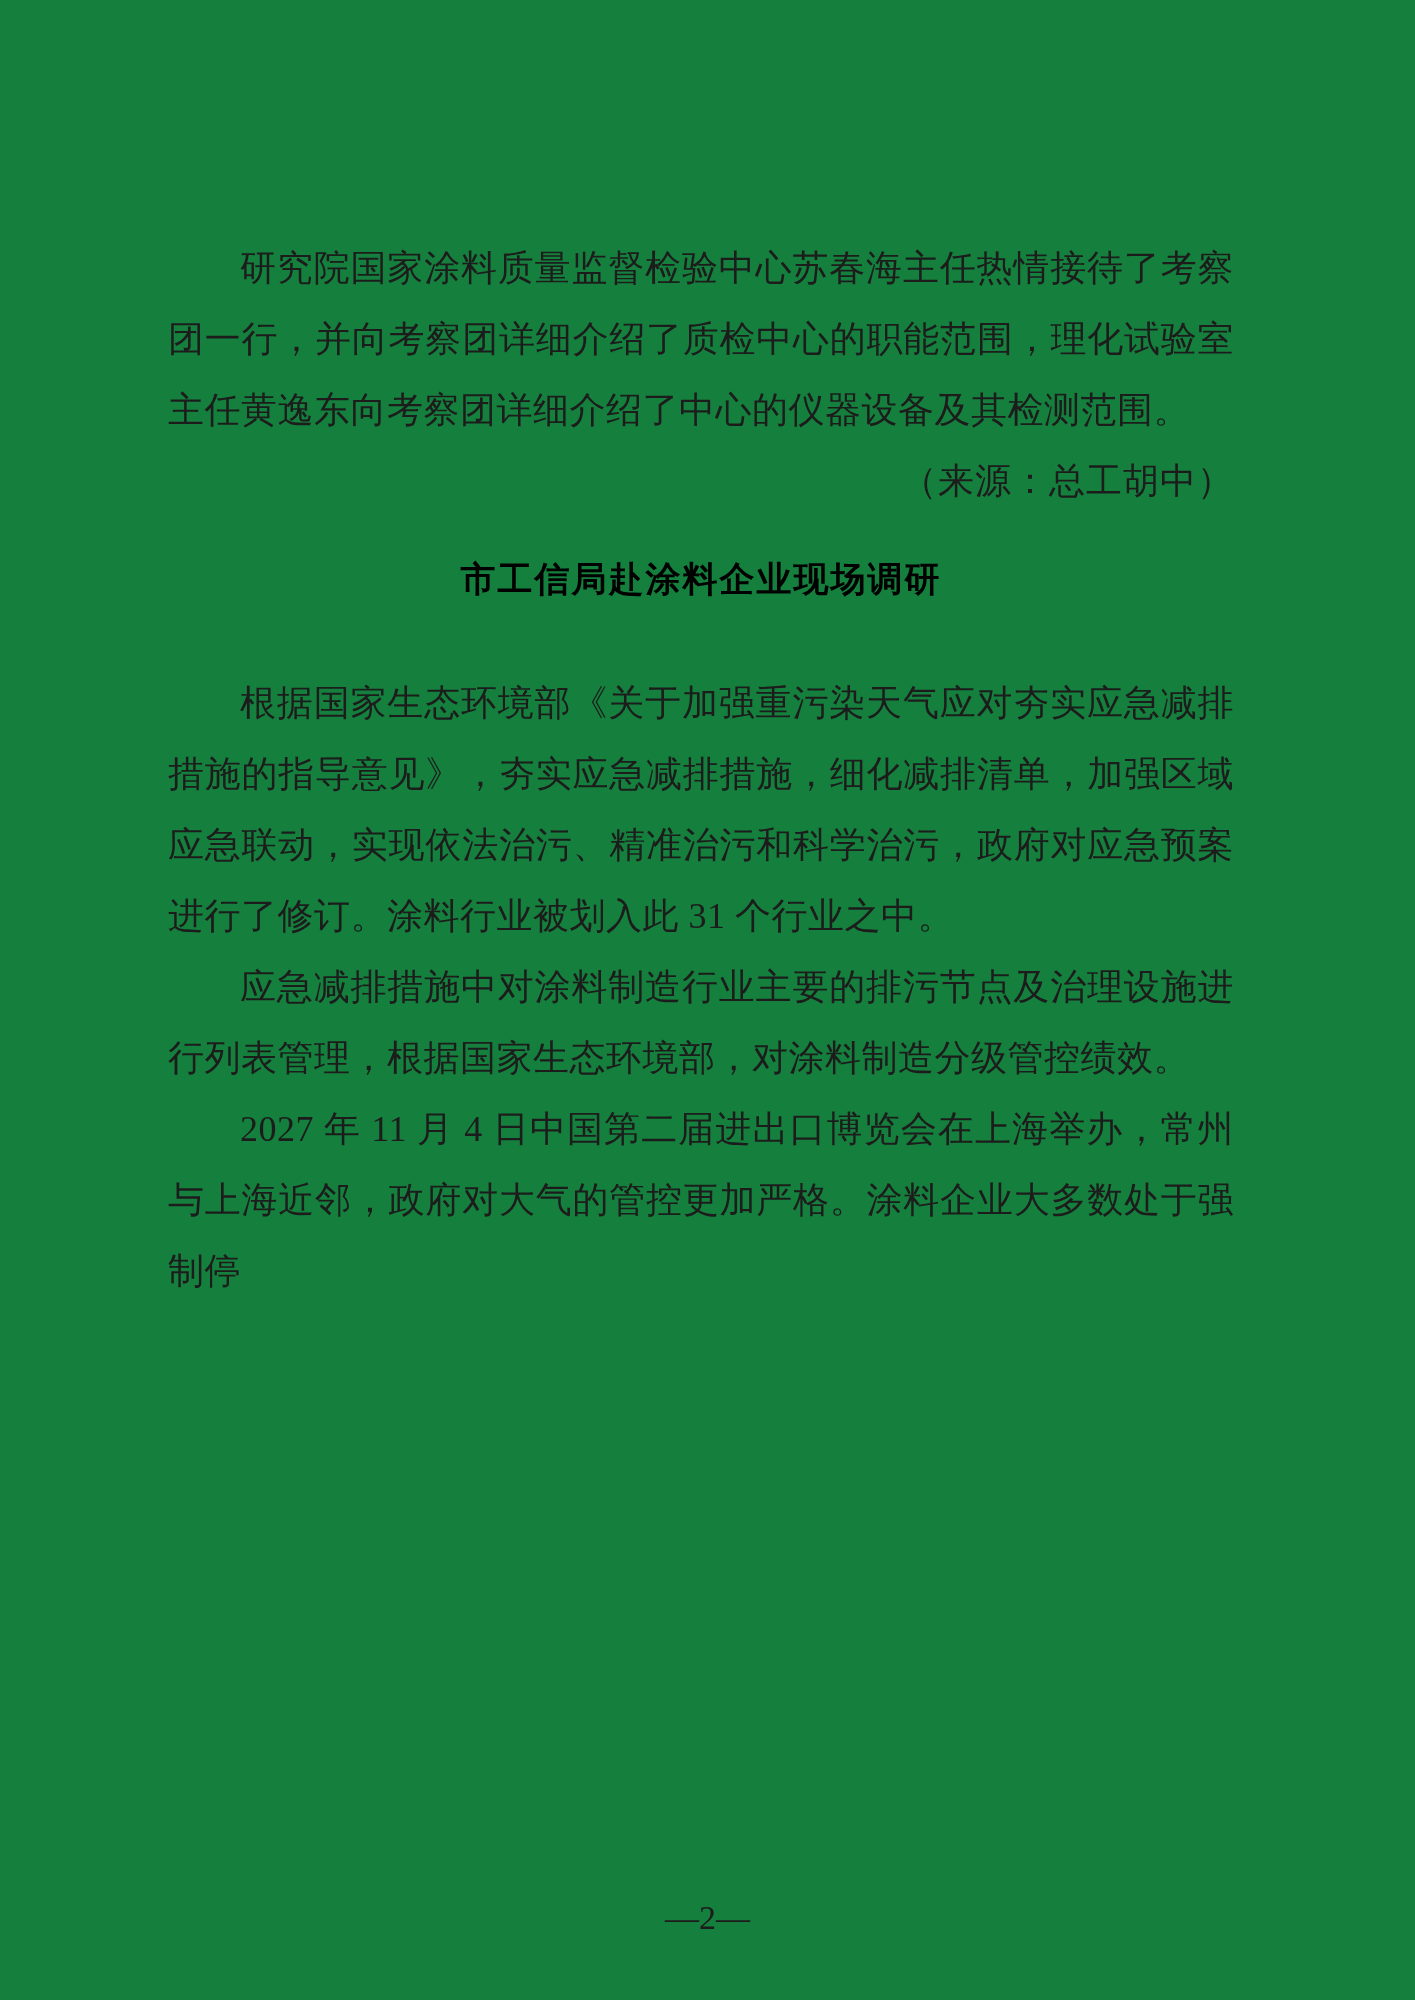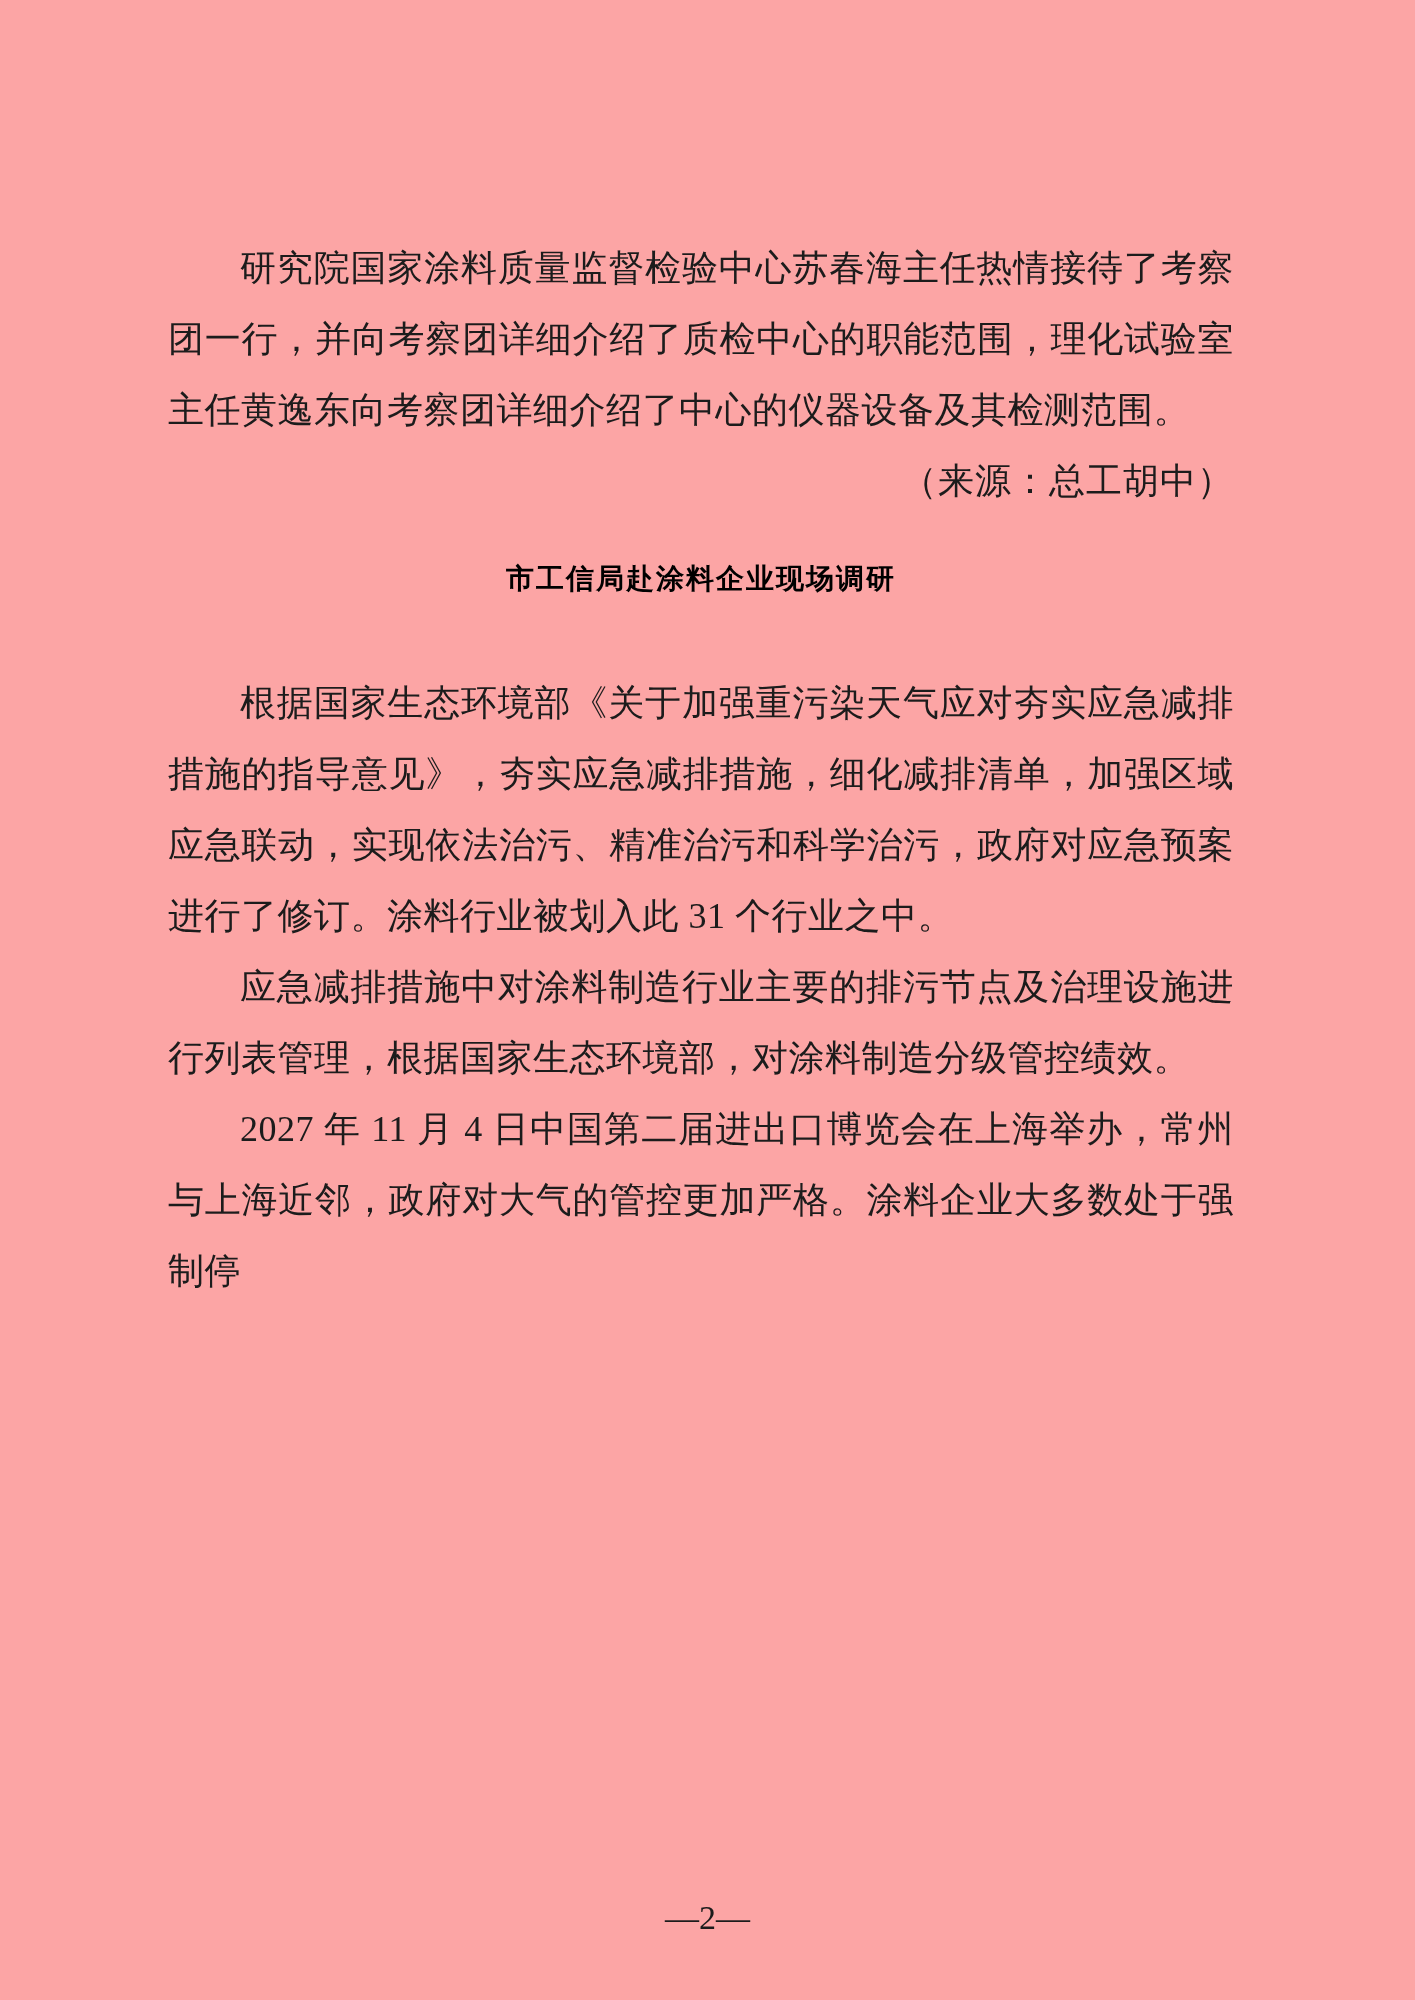--- a/index.html
+++ b/index.html
@@ -5,21 +5,21 @@
   html, body {
     margin: 0;
     padding: 0;
     background: #e8e8e8;
   }
   .page {
     position: relative;
     width: 1415px;
     height: 2000px;
     margin: 0 auto;
-    background: #fca5a5;
+    background: #15803d;
     overflow: hidden;
     font-family: "Liberation Serif", "DejaVu Serif", serif;
     color: #1c1c1c;
   }
   .content {
     position: absolute;
     left: 168px;
     top: 233px;
     width: 1066px;
   }
@@ -33,21 +33,21 @@
   }
   .source-line {
     margin: 0;
     font-size: 36px;
     line-height: 71px;
     text-align: right;
     letter-spacing: 1px;
   }
   .article-title {
     margin: 26px 0 54px 0;
-    font-size: 28px;
+    font-size: 35px;
     line-height: 71px;
     font-weight: bold;
     text-align: center;
     letter-spacing: 2px;
     color: #000000;
     font-family: "Liberation Sans", "DejaVu Sans", sans-serif;
   }
   .footer {
     position: absolute;
     top: 1893px;

